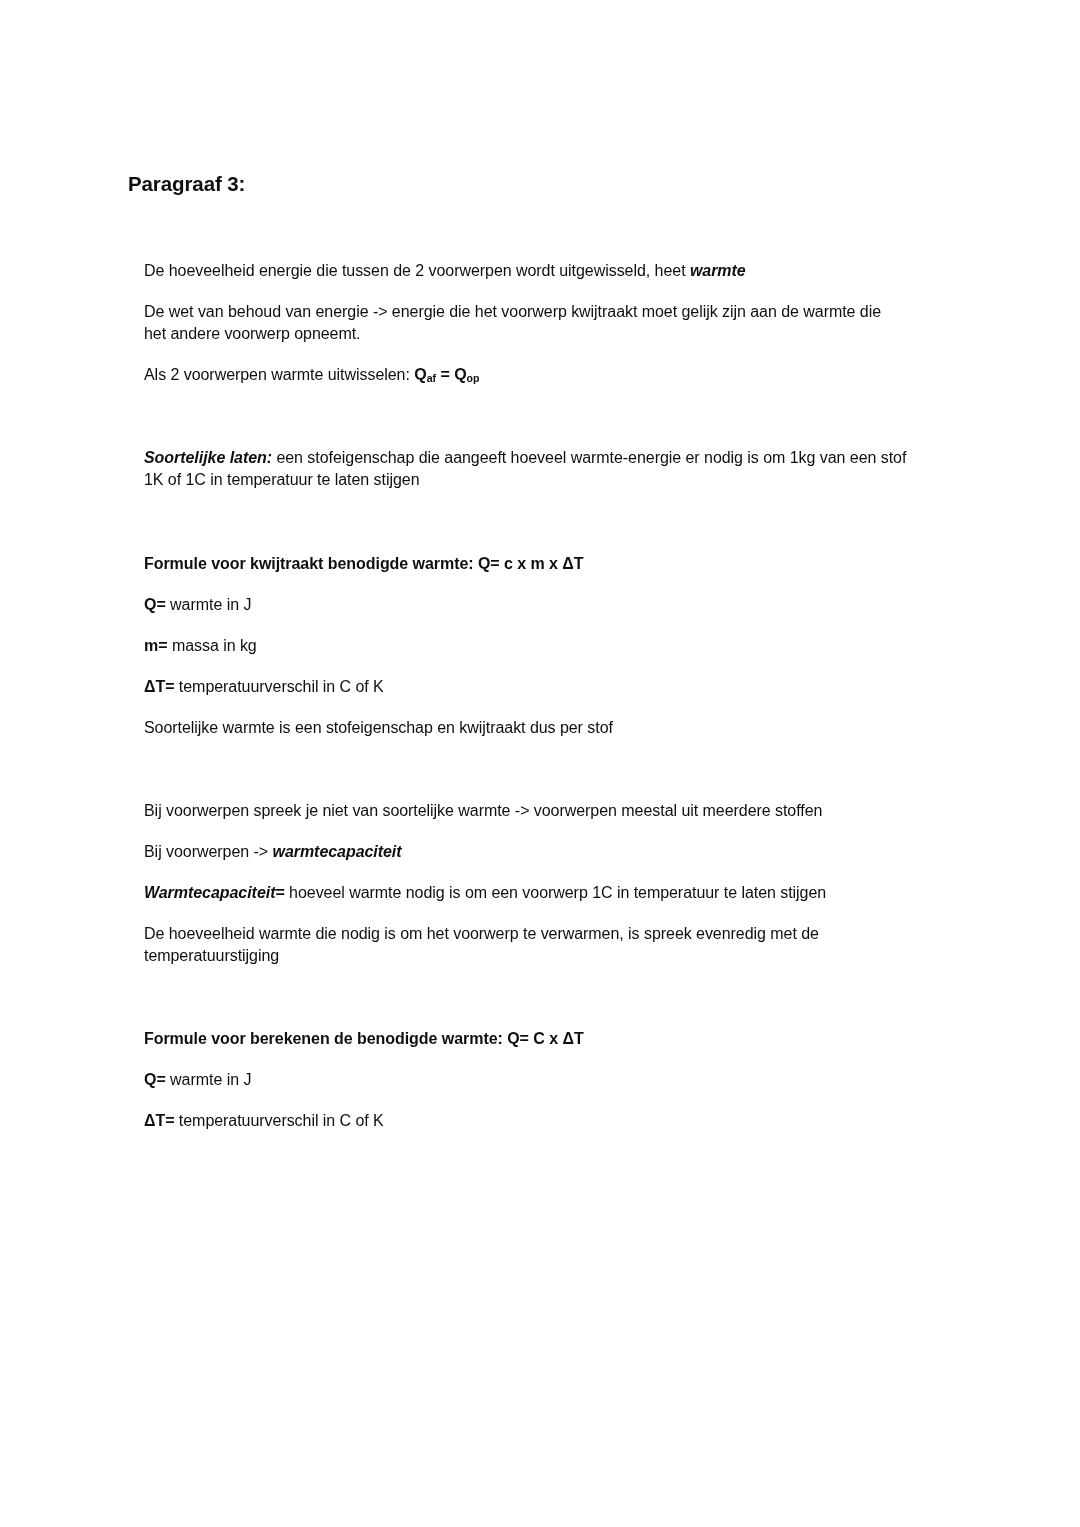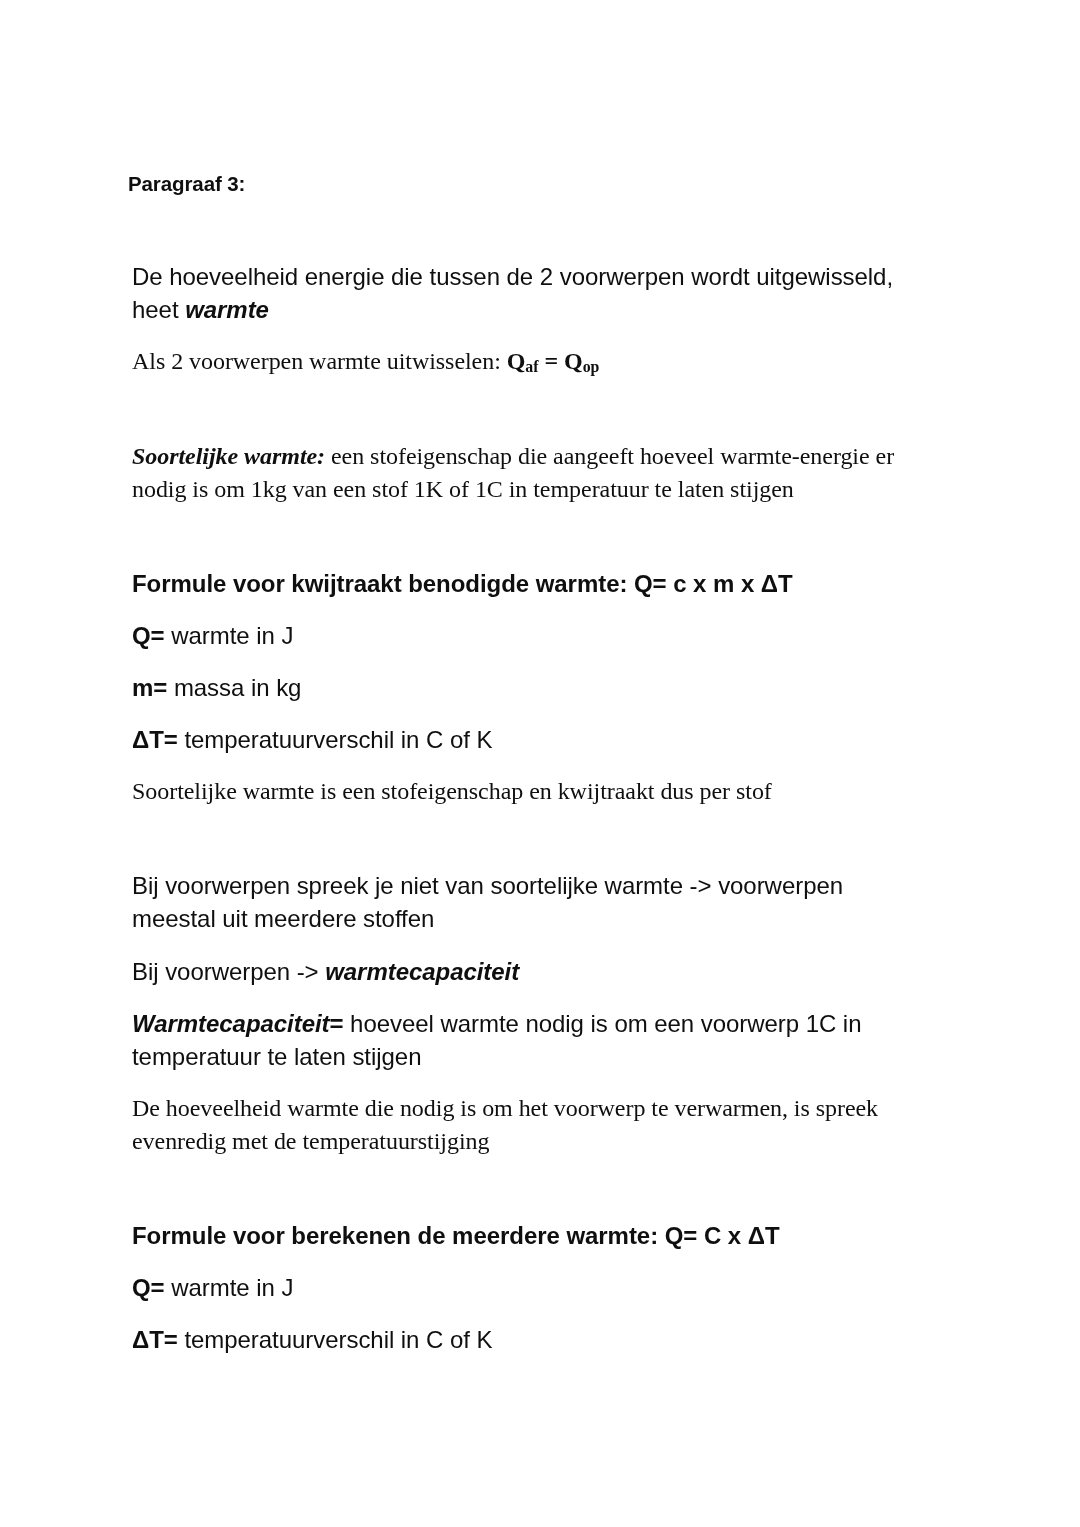--- a/index.html
+++ b/index.html
@@ -34,34 +34,34 @@
   
   .doc-title {
     font-size: 20.5px;
     font-weight: bold;
     line-height: 1.32;
     letter-spacing: -0.1px;
     margin: 0;
   }
 
   .para {
-    font-size: 24px;
+    font-size: 16px;
     font-weight: normal;
     line-height: 1.38;
-    margin: 4px;
+    margin: 16px;
     letter-spacing: -0.05px;
   }
 
   .para.bold {
     font-weight: bold;
   }
 
   
   .gap-para   { margin-bottom: 19px; }   
-  .gap-blank  { margin-bottom: 61px; font-family: Liberation Serif, serif; }   
+  .gap-blank  { margin-bottom: 61px; }   
   .gap-title  { margin-bottom: 63px; }   
 
   
   .b   { font-weight: bold; }
   .bi  { font-weight: bold; font-style: italic; }
   .sub {
     font-size: 0.66em;
     vertical-align: -0.22em;
     font-weight: bold;
     letter-spacing: 0;
@@ -70,30 +70,31 @@
 </head>
 <body>
 
 <div class="page">
   <div class="content">
 
     <h1 class="doc-title gap-title">Paragraaf 3:</h1>
 
     <div id="blocks-root">
         <p class="para gap-para">De hoeveelheid energie die tussen de 2 voorwerpen wordt uitgewisseld, heet <span class="bi">warmte</span></p>
+        <p class="para gap-para">De wet van behoud van energie -&gt; energie die het voorwerp kwijtraakt moet gelijk zijn aan de warmte die het andere voorwerp opneemt.</p>
         <p class="para gap-blank">Als 2 voorwerpen warmte uitwisselen: <span class="b">Q</span><span class="sub">af</span><span class="b"> = </span><span class="b">Q</span><span class="sub">op</span></p>
-        <p class="para gap-blank"><span class="bi">Soortelijke warmte:</span> een stofeigenschap die aangeeft hoeveel warmte-energie er nodig is om 1kg van een stof 1K of 1C in temperatuur te laten stijgen</p>
+        <p class="para gap-blank"><span class="bi">Soortelijke laten:</span> een stofeigenschap die aangeeft hoeveel warmte-energie er nodig is om 1kg van een stof 1K of 1C in temperatuur te laten stijgen</p>
         <p class="para bold gap-para"><span class="b">Formule voor kwijtraakt benodigde warmte: Q= c x m x ΔT</span></p>
         <p class="para gap-para"><span class="b">Q=</span> warmte in J</p>
         <p class="para gap-para"><span class="b">m=</span> massa in kg</p>
         <p class="para gap-para"><span class="b">ΔT=</span> temperatuurverschil in C of K</p>
         <p class="para gap-blank">Soortelijke warmte is een stofeigenschap en kwijtraakt dus per stof</p>
         <p class="para gap-para">Bij voorwerpen spreek je niet van soortelijke warmte -&gt; voorwerpen meestal uit meerdere stoffen</p>
         <p class="para gap-para">Bij voorwerpen -&gt; <span class="bi">warmtecapaciteit</span></p>
         <p class="para gap-para"><span class="bi">Warmtecapaciteit</span><span class="b">=</span> hoeveel warmte nodig is om een voorwerp 1C in temperatuur te laten stijgen</p>
         <p class="para gap-blank">De hoeveelheid warmte die nodig is om het voorwerp te verwarmen, is spreek evenredig met de temperatuurstijging</p>
-        <p class="para bold gap-para"><span class="b">Formule voor berekenen de meerdere warmte: Q= C x ΔT</span></p>
+        <p class="para bold gap-para"><span class="b">Formule voor berekenen de benodigde warmte: Q= C x ΔT</span></p>
         <p class="para gap-para"><span class="b">Q=</span> warmte in J</p>
         <p class="para gap-para"><span class="b">ΔT=</span> temperatuurverschil in C of K</p>
       </div>
 
   </div>
 </div>
 
 </body></html>

